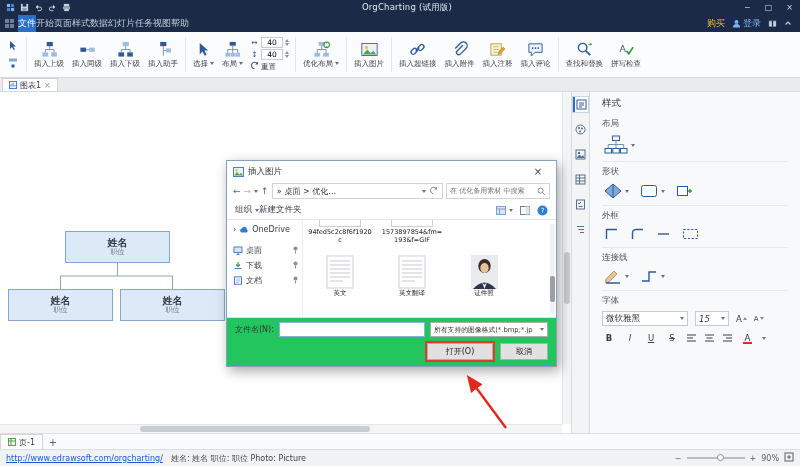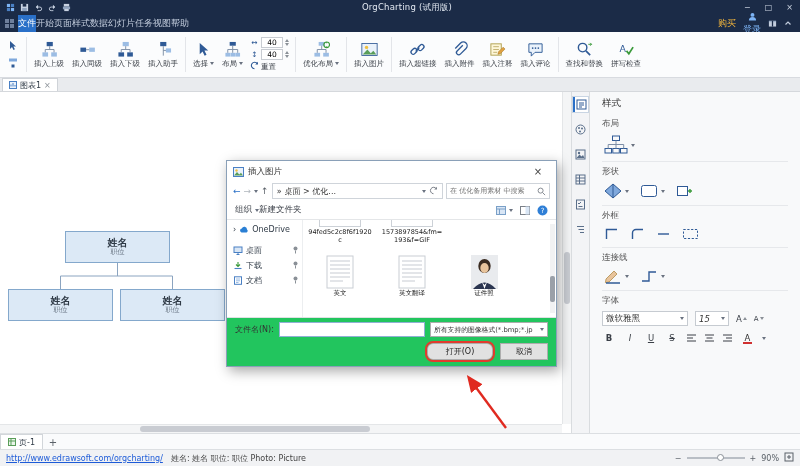--- a/index.html
+++ b/index.html
@@ -15,21 +15,21 @@
   .winctl { display:flex; }
   .winctl span { width:21px; height:15px; display:flex; align-items:center; justify-content:center; font-size:8px; color:#cfd7e4; }
 
   
   .menubar { height:17px; background:#1b2b47; display:flex; align-items:center; flex:0 0 auto; font-size:9px; }
   .appmenu { width:18px; display:flex; justify-content:center; }
   .menu-tab { padding:0 0; height:17px; line-height:17px; color:#c3cddd; }
   .menu-tab.active { background:#2a70c8; color:#fff; }
   .menu-right { margin-left:auto; display:flex; align-items:center; gap:7px; padding-right:8px; color:#c3cddd; }
   .buy { color:#f0b43c; }
-  .login { color:#7db4f5; display:flex; align-items:center; gap:2px;flex-direction:column; }
+  .login { color:#7db4f5; display:flex; align-items:center; gap:2px; }
 
   
   .ribbon { height:46px; background:#fbfcfd; border-bottom:1px solid #d8dbe0; display:flex; align-items:stretch; padding:1px 2px; flex:0 0 auto; }
   .rsep { width:1px; background:#e3e5e9; margin:4px 3px; }
   .rgroup { display:flex; align-items:center; }
   .rbtn { display:flex; flex-direction:column; align-items:center; justify-content:center; gap:1px; padding:1px 4px; font-size:7.5px; color:#3a3f47; }
   .rbtn svg { width:17px; height:17px; display:block; }
   .lblrow { display:flex; align-items:center; gap:2px; white-space:nowrap; }
   .minicol { display:flex; flex-direction:column; justify-content:center; gap:3px; padding:0 3px; }
   .minibtn { width:15px; height:14px; display:flex; align-items:center; justify-content:center; }
@@ -116,21 +116,21 @@
   .files-scroll { position:absolute; right:1px; top:4px; bottom:4px; width:5px; background:#f1f2f3; }
   .files-thumbbar { position:absolute; left:0; right:0; top:52px; height:26px; background:#9aa0a8; border-radius:2px; }
   .dlg-footer { background:#22c55e; border-top:1px solid #dfe1e3; padding:4px 8px 6px; }
   .fname-row { display:flex; align-items:center; gap:5px; }
   .fname-row label { white-space:nowrap; font-size:8px; }
   .fname-row input { flex:1; height:15px; border:1px solid #90b0d4; font-size:8px; padding:0 3px; font-family:inherit; }
   .ftype { width:118px; height:15px; border:1px solid #adadad; background:#fff; display:flex; align-items:center; gap:2px; font-size:6.8px; padding:0 3px; white-space:nowrap; overflow:hidden; }
   .ftype .sel-val { flex:1; overflow:hidden; }
   .btn-row { display:flex; justify-content:flex-end; gap:7px; margin-top:6px; }
   .dlg-btn { min-width:48px; height:17px; background:#e1e1e1; border:1px solid #adadad; display:flex; align-items:center; justify-content:center; font-size:8px; color:#222; }
-  .open-btn { min-width:66px; outline:2px solid #e23b2e;border-radius:6px; }
+  .open-btn { min-width:66px; outline:2px solid #e23b2e; }
 
   
   .pagebar { height:16px; background:#fafbfc; border-top:1px solid #dcdfe2; display:flex; align-items:flex-end; gap:3px; flex:0 0 auto; }
   .page-tab { height:15px; background:#fff; border:1px solid #d2d6da; border-bottom:0; display:flex; align-items:center; gap:3px; padding:0 7px; font-size:8px; color:#2f3a46; }
   .page-tab svg { width:8px; height:8px; }
   .addpage { width:14px; height:14px; display:flex; align-items:center; justify-content:center; color:#5a6168; font-size:10px; }
   .statusbar { height:17px; background:#f1f2f4; border-top:1px solid #dcdfe2; display:flex; align-items:center; padding:0 6px; font-size:8px; color:#444; flex:0 0 auto; gap:8px; }
   .status-link { color:#1d5bd8; text-decoration:underline; white-space:nowrap; }
   .status-text { white-space:nowrap; overflow:hidden; }
   .status-zoom { margin-left:auto; display:flex; align-items:center; gap:5px; color:#5a6168; }

